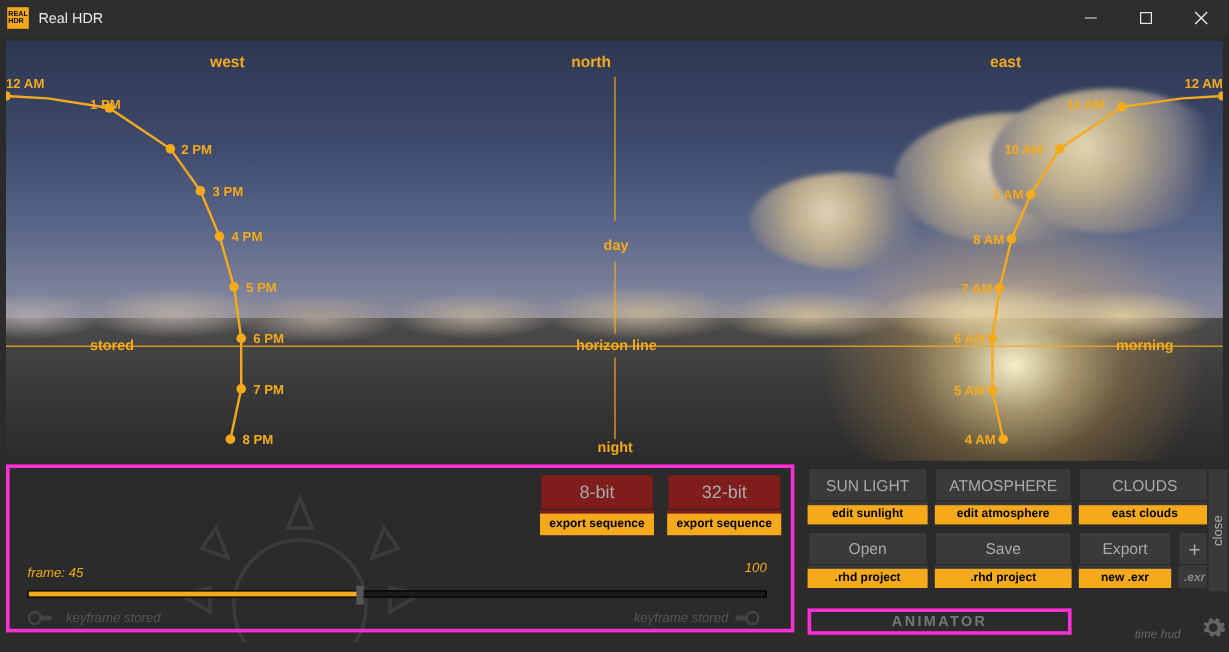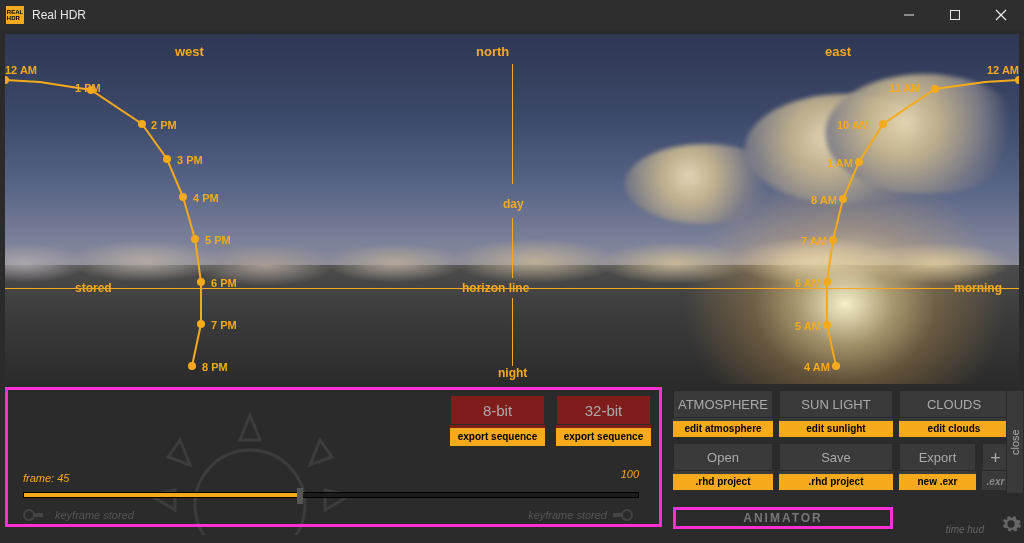--- a/index.html
+++ b/index.html
@@ -126,24 +126,24 @@
   <div class="hline" style="top:254px;"></div>
 
   <div class="vline" style="left:507px; top:30px;  height:120px;"></div>
   <div class="vline" style="left:507px; top:184px; height:60px;"></div>
   <div class="vline" style="left:507px; top:264px; height:68px;"></div>
 
   <div class="olabel big" style="left:170px;  top:10px;">west</div>
   <div class="olabel big" style="left:471px;  top:10px;">north</div>
   <div class="olabel big" style="left:820px;  top:10px;">east</div>
   <div class="olabel" style="left:498px;  top:163px;">day</div>
-  <div class="olabel" style="left:457px;  top:247px;">horizon line</div>
+  <div class="olabel" style="left:475px;  top:247px;">horizon line</div>
   <div class="olabel" style="left:493px;  top:332px;">night</div>
   <div class="olabel" style="left:70px;   top:247px;">stored</div>
-  <div class="olabel" style="left:925px;  top:247px;margin-left:24px;">morning</div>
+  <div class="olabel" style="left:925px;  top:247px;">morning</div>
 
   <svg class="timetrack" viewBox="0 0 1014 350" preserveAspectRatio="none">
     <path d="M0 46 L35 48 L86 56 L137 90 L162 125 L178 163 L190 205 L196 248 L196 290 L187 332"></path>
   </svg>
   <div class="tdot" style="left:0px;   top:46px;"></div>
     <div class="tlbl" style="left:0px;   top:30px;">12 AM</div>
   <div class="tdot" style="left:86px;  top:56px;"></div>
     <div class="tlbl" style="left:70px;  top:48px;">1 PM</div>
   <div class="tdot" style="left:137px; top:90px;"></div>
     <div class="tlbl" style="left:146px; top:85px;">2 PM</div>
@@ -232,30 +232,30 @@
           <circle cx="16" cy="7" r="5" fill="none" stroke="currentColor" stroke-width="2"></circle>
           <rect x="2" y="5" width="10" height="4" fill="currentColor"></rect>
         </svg>
     </span>
   </div>
 </div>
 
 <div class="sidepanel">
   <div class="toolgrid">
     <div class="toolbtn">
+        <div class="top">SUN LIGHT</div>
+        <div class="sub">edit sunlight</div>
+      </div>
+    <div class="toolbtn">
         <div class="top">ATMOSPHERE</div>
         <div class="sub">edit atmosphere</div>
       </div>
-    <div class="toolbtn">
-        <div class="top">SUN LIGHT</div>
-        <div class="sub">edit sunlight</div>
-      </div>
     <div class="toolbtn" style="grid-column:3 / span 2">
         <div class="top">CLOUDS</div>
-        <div class="sub">edit clouds</div>
+        <div class="sub">east clouds</div>
       </div>
 
     <div class="toolbtn">
         <div class="top">Open</div>
         <div class="sub">.rhd project</div>
       </div>
     <div class="toolbtn">
         <div class="top">Save</div>
         <div class="sub">.rhd project</div>
       </div>

